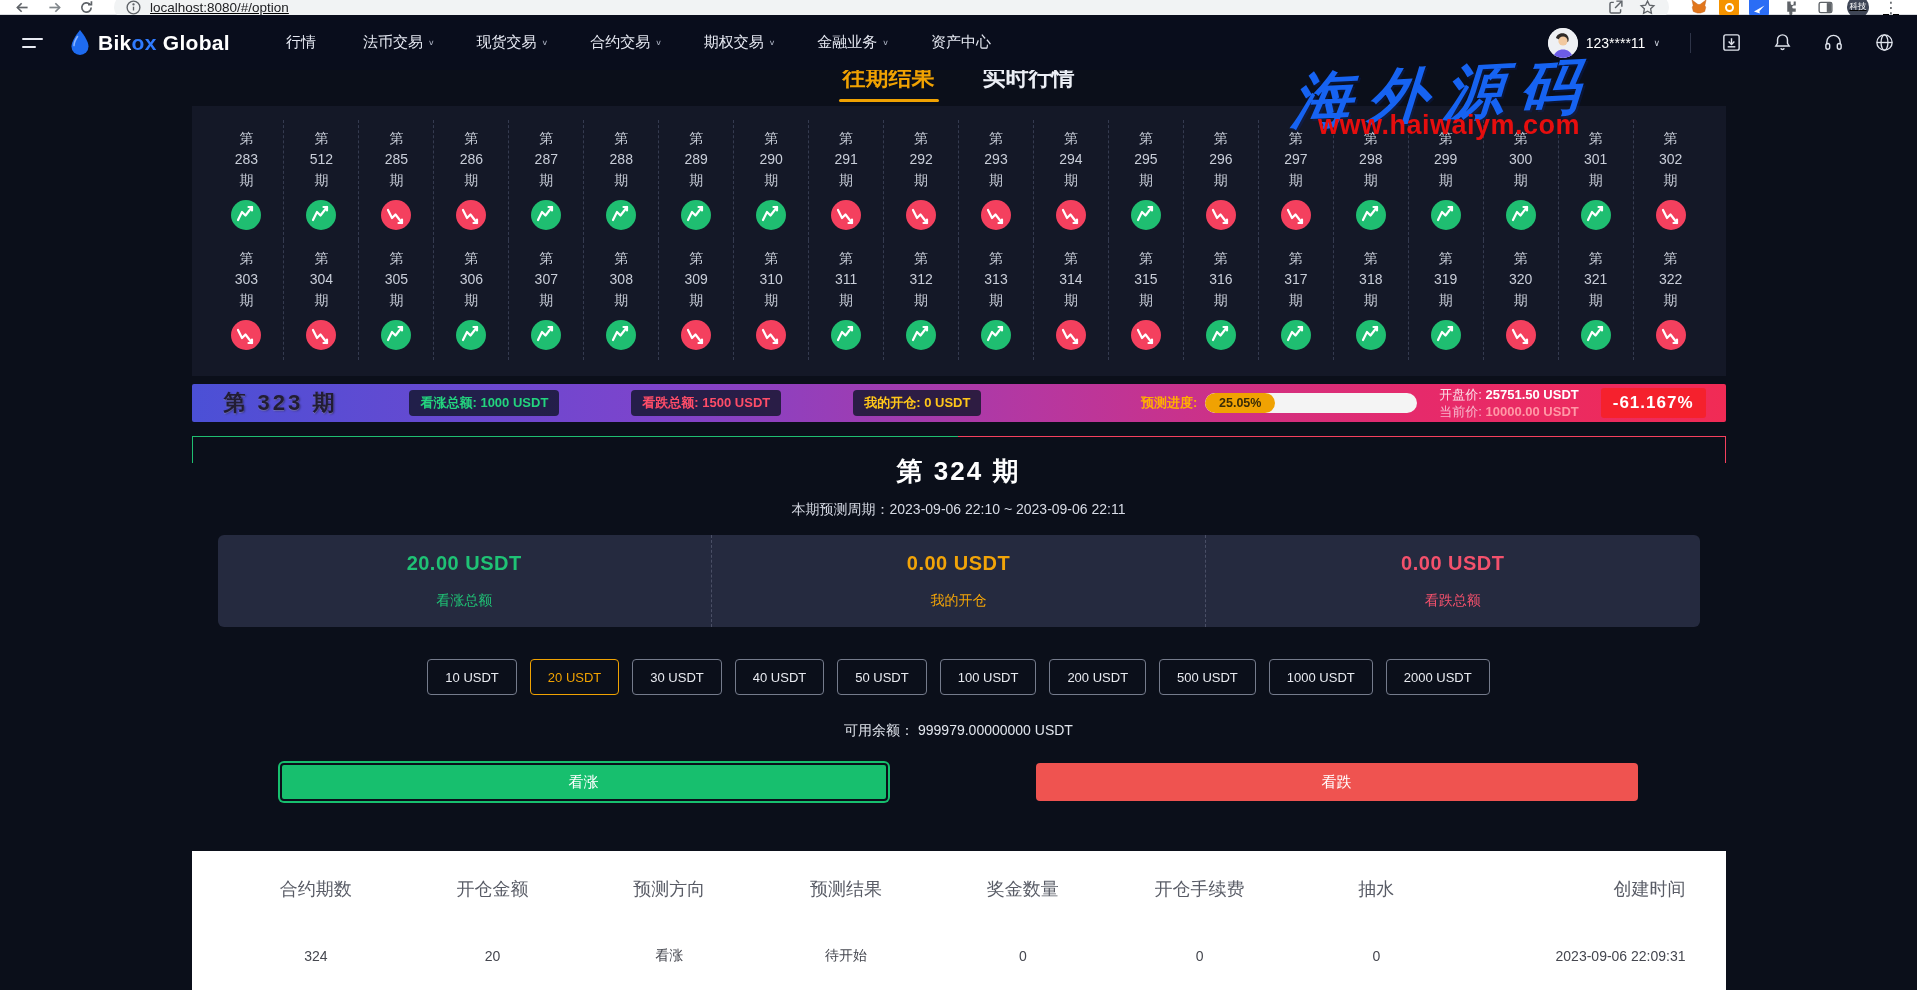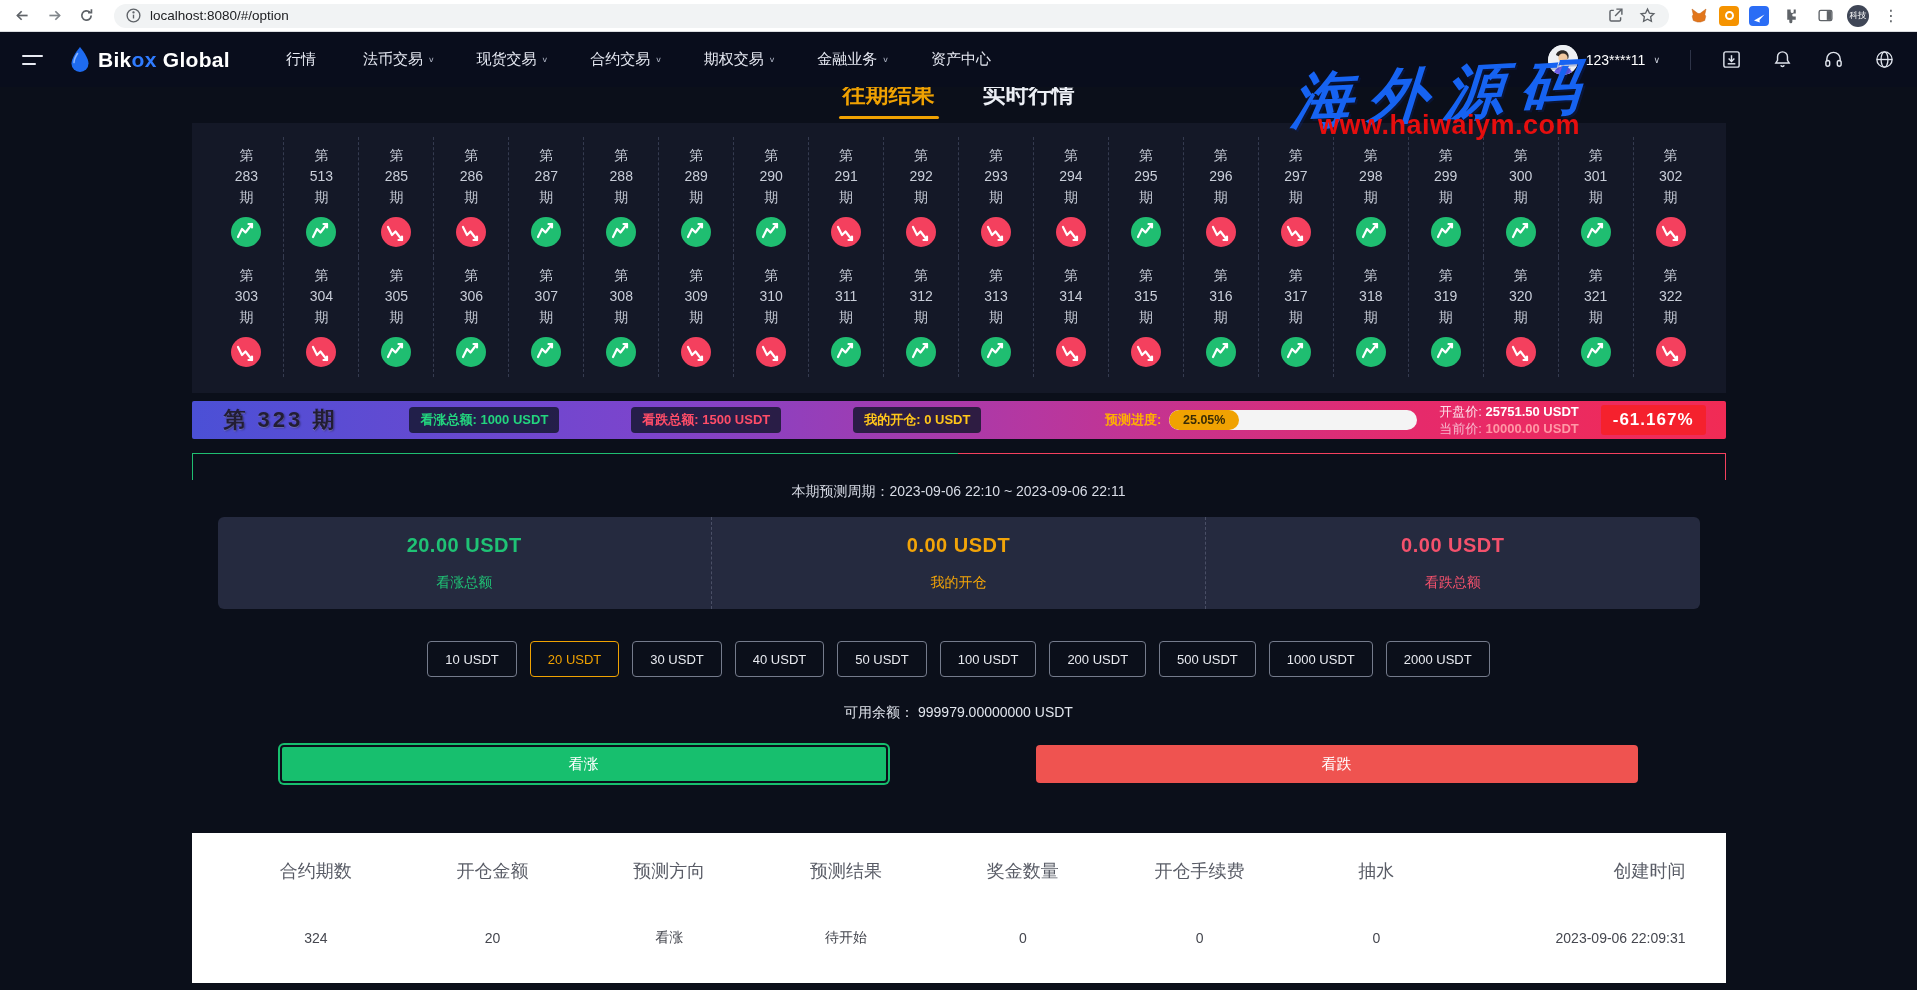--- a/index.html
+++ b/index.html
@@ -1,21 +1,21 @@
 <!DOCTYPE html>
 <html><head>
 <meta charset="utf-8">
 <style>
   * { margin:0; padding:0; box-sizing:border-box; }
   html,body { width:1917px; height:990px; overflow:hidden; background:#0b0f1a;
     font-family:"Liberation Sans","DejaVu Sans",sans-serif; }
 
   
-  .browser { height:32px; background:#ffffff; border-bottom:1px solid #dadce0;
-    display:flex; align-items:center; padding:0 10px; gap:8px; }
+  .browser { height:15px; background:#ffffff; border-bottom:1px solid #dadce0;
+    display:flex; align-items:center; padding:0 10px; gap:8px;text-decoration:underline; }
   .bicon { width:24px; height:24px; display:flex; align-items:center; justify-content:center;
     color:#5f6368; flex:0 0 auto; cursor:pointer; }
   .bicon svg { width:17px; height:17px; }
   .urlbar { flex:1 1 auto; height:24px; background:#f1f3f4; border-radius:13px;
     display:flex; align-items:center; padding:0 10px; margin:0 8px; gap:8px; }
   .urlbar .url { font-size:13.5px; color:#202124; flex:1 1 auto; }
   .ext-icons { display:flex; align-items:center; gap:10px; margin:0 4px; }
   .ext { width:20px; height:20px; border-radius:4px; display:flex; align-items:center; justify-content:center; cursor:pointer; }
   .ext svg{ width:16px; height:16px; }
   .ext.orange { background:#f59300; }
@@ -86,21 +86,21 @@
     background:linear-gradient(90deg,#4b50d6 0%,#7d44cc 30%,#b637a0 55%,#e62a6b 80%,#f12b55 100%);
     display:flex; align-items:center; padding:0 14px; }
   .b-title { font-size:22px; font-weight:800; color:#221d33; letter-spacing:3px; margin-left:18px;
     text-shadow:0 1px 1px rgba(255,255,255,.25), 1px 1px 2px rgba(0,0,0,.45); white-space:nowrap; }
   .b-badges { display:flex; gap:72px; margin-left:72px; }
   .b-badge { background:rgba(18,22,44,.82); border-radius:4px; padding:4px 11px; font-size:13px;
     font-weight:700; white-space:nowrap; }
   .t-green { color:#23d47e; } .t-red { color:#ff4d68; } .t-yellow { color:#ffc61a; }
   .b-right { margin-left:auto; display:flex; align-items:center; }
   .prog-label { font-size:13px; font-weight:700; color:#ffb000; margin-right:8px; white-space:nowrap; }
-  .prog-bar { width:248px; height:20px; background:#f4f4f4; border-radius:10px; overflow:hidden; position:relative; }
+  .prog-bar { width:212px; height:20px; background:#f4f4f4; border-radius:10px; overflow:hidden; position:relative; }
   .prog-fill { position:absolute; left:0; top:0; bottom:0; width:70px; background:#f0a202; border-radius:10px;
     display:flex; align-items:center; justify-content:center; font-size:12.5px; font-weight:700; color:#3a2c06; }
   .prices { margin-left:22px; font-size:13px; line-height:17px; white-space:nowrap; }
   .prices .lbl { color:rgba(255,255,255,.85); }
   .prices .open-v { color:#ffffff; font-weight:600; }
   .prices .cur-lbl { color:rgba(255,255,255,.65); }
   .prices .cur-v { color:#ff98a6; font-weight:600; }
   .chg-badge { margin-left:22px; margin-right:6px; background:#f5212d; color:#fff; font-size:17px;
     font-weight:700; border-radius:3px; padding:5px 12px; letter-spacing:1px; white-space:nowrap; }
 
@@ -330,21 +330,21 @@
               <svg viewBox="0 0 30 30">
                 <polyline class="zz-up" points="7,20 11,12 14.5,15.5 21,7"></polyline>
                 <polyline class="zz-up" points="17.5,7 21,7 21,10.5"></polyline>
                 <polyline class="zz-down" points="7,10 11,18 14.5,14.5 21,23"></polyline>
                 <polyline class="zz-down" points="17.5,23 21,23 21,19.5"></polyline>
               </svg>
             </div>
           </div>
           <div class="pcell up">
             <div class="ptxt">第</div>
-            <div class="ptxt">513</div>
+            <div class="ptxt">512</div>
             <div class="ptxt">期</div>
             <div class="picon">
               <svg viewBox="0 0 30 30">
                 <polyline class="zz-up" points="7,20 11,12 14.5,15.5 21,7"></polyline>
                 <polyline class="zz-up" points="17.5,7 21,7 21,10.5"></polyline>
                 <polyline class="zz-down" points="7,10 11,18 14.5,14.5 21,23"></polyline>
                 <polyline class="zz-down" points="17.5,23 21,23 21,19.5"></polyline>
               </svg>
             </div>
           </div>
@@ -865,20 +865,21 @@
           <div><span class="lbl">开盘价:</span>
                <span class="open-v">25751.50 USDT</span></div>
           <div><span class="cur-lbl">当前价:</span>
                <span class="cur-v">10000.00 USDT</span></div>
         </div>
         <div class="chg-badge">-61.167%</div>
       </div>
     </div>
 
     <div class="next-round">
+      <div class="nr-title">第 324 期</div>
       <div class="nr-cycle">本期预测周期：2023-09-06 22:10 ~ 2023-09-06 22:11</div>
 
       <div class="stats">
 
       <div class="stat c-green">
             <div class="stat-value">20.00 USDT</div>
             <div class="stat-label">看涨总额</div>
           </div>
           <div class="stat c-yellow">
             <div class="stat-value">0.00 USDT</div>

